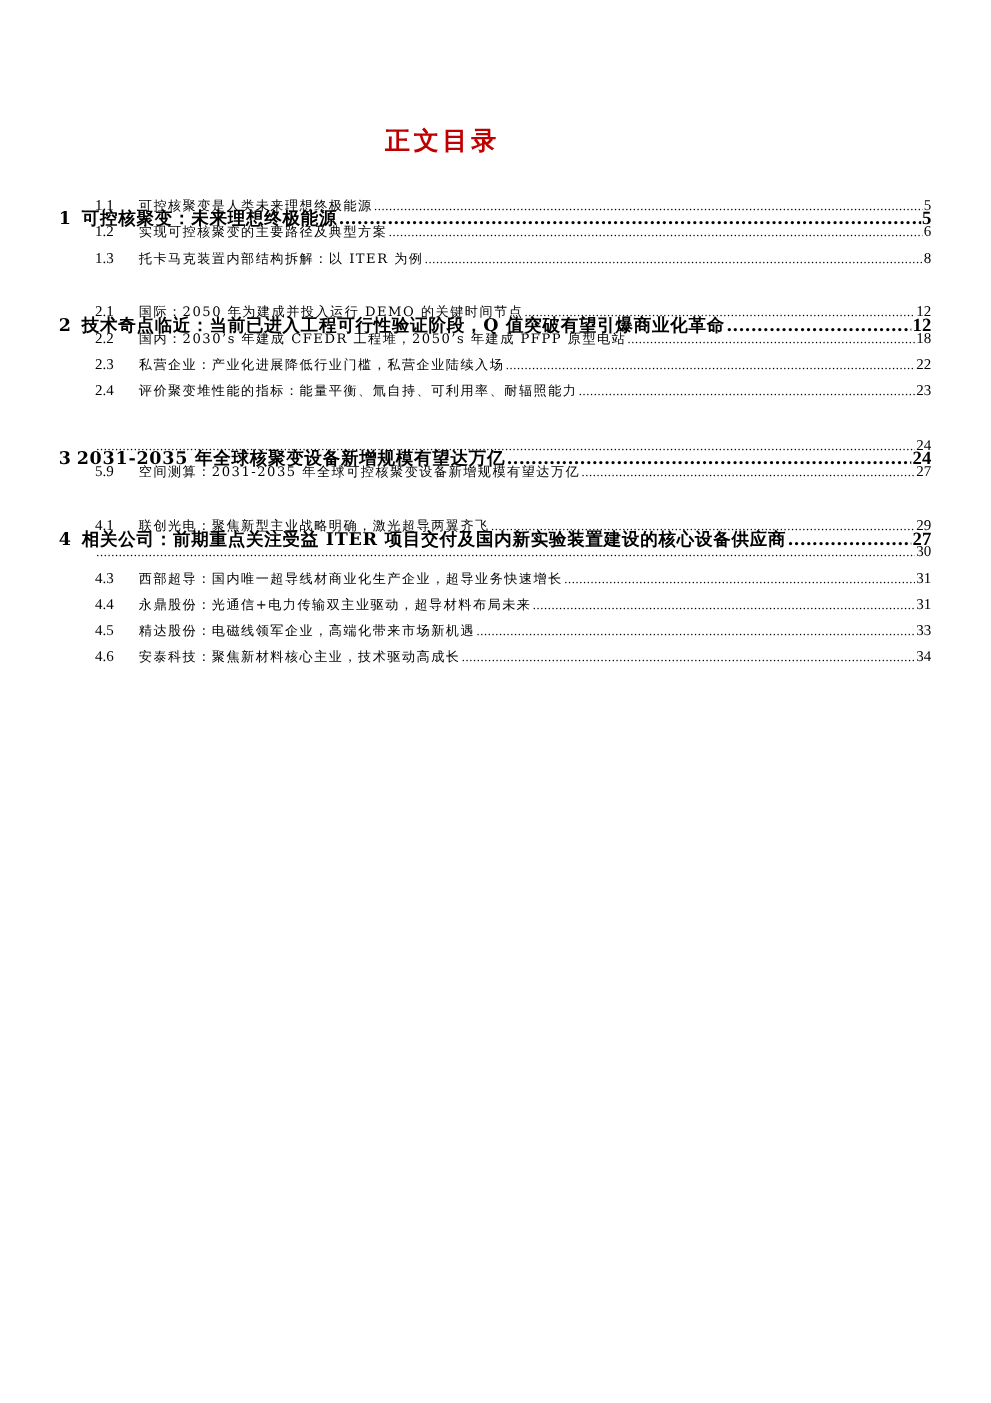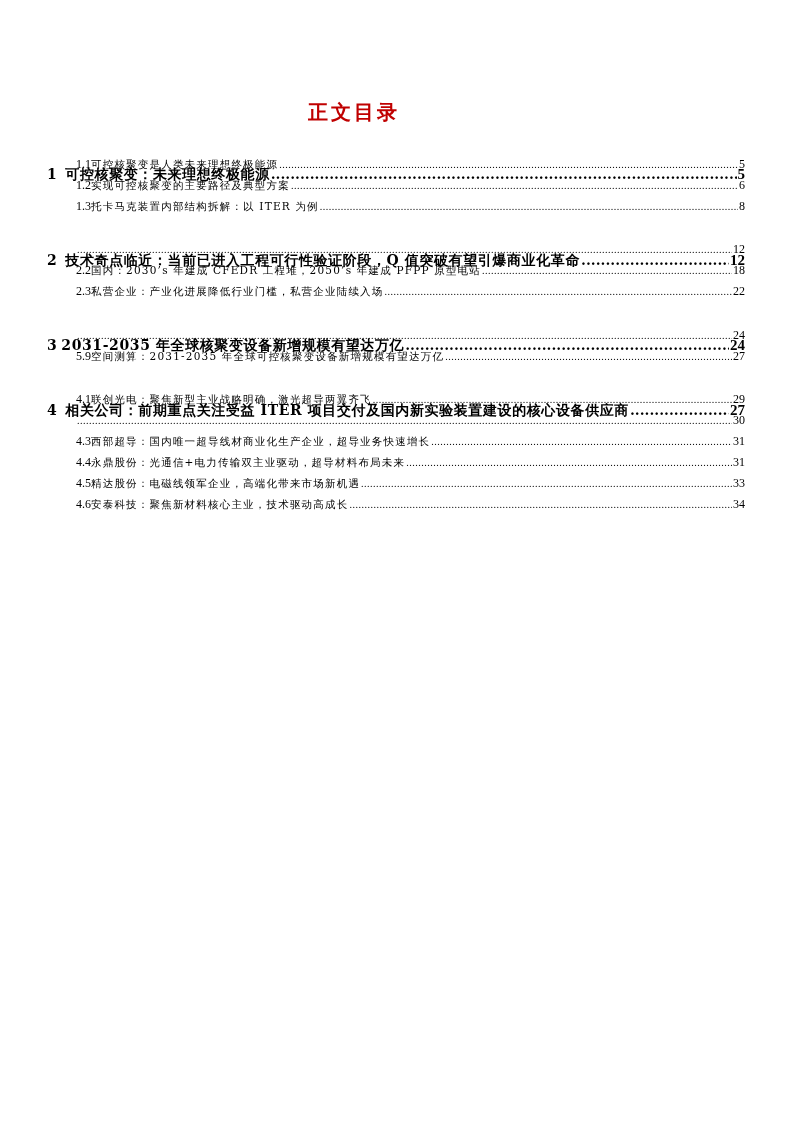--- a/index.html
+++ b/index.html
@@ -14,21 +14,21 @@
     .row .dots { flex: 1 1 auto; overflow: hidden; margin: 0 1px; }
     .row .dots::after { content: "........................................................................................................................................................................................................................................................................................................................................................................"; letter-spacing: 0.5px; }
     .row .page { flex: 0 0 auto; text-align: right; }
     .l1 { height: 22.5px; font-size: 14px; font-weight: bold;
           font-family: "DejaVu Serif", "Liberation Serif", serif; }
     .l1 .text { letter-spacing: 0.6px; margin-top: 32px; }
     .l1 .dots::after { letter-spacing: 0px; font-weight: bold; }
     .l1 .page { font-family: "Liberation Serif", serif; font-size: 15px; }
     .l2 { height: 21px; font-size: 11.5px; padding-left: 29px; }
     .l2 .text { letter-spacing: 1.2px; font-family: "DejaVu Serif", "Liberation Serif", serif; font-size: 10.5px; }
-    .l2 .num { font-family: "Liberation Serif", serif; font-size: 12px; letter-spacing: 0; margin-right: 0; }
+    .l2 .num { font-family: "Liberation Serif", serif; font-size: 12px; letter-spacing: 0; margin-right: 20px; }
     .l2 .dots::after { font-size: 10px; }
     .l2 .page { font-size: 12px; font-family: "Liberation Serif", serif; }
     .l1 .num { margin-right: 8px; }
   </style>
 </head>
 <body>
 
 <div class="title">正文目录</div>
 
 <div class="toc">
@@ -53,32 +53,38 @@
     <span class="dots"></span>
     <span class="page">8</span>
   </div>
 
   <div class="row l1">
     <span class="text"><span class="num">2</span><span>技术奇点临近：当前已进入工程可行性验证阶段，Q 值突破有望引爆商业化革命</span></span>
     <span class="dots"></span>
     <span class="page">12</span>
   </div>
   <div class="row l2">
+    <span class="text"><span class="num">2.1</span><span>国际：2050 年为建成并投入运行 DEMO 的关键时间节点</span></span>
     <span class="dots"></span>
     <span class="page">12</span>
   </div>
   <div class="row l2">
     <span class="text"><span class="num">2.2</span><span>国内：2030’s 年建成 CFEDR 工程堆，2050’s 年建成 PFPP 原型电站</span></span>
     <span class="dots"></span>
     <span class="page">18</span>
   </div>
   <div class="row l2">
     <span class="text"><span class="num">2.3</span><span>私营企业：产业化进展降低行业门槛，私营企业陆续入场</span></span>
     <span class="dots"></span>
     <span class="page">22</span>
+  </div>
+  <div class="row l2">
+    <span class="text"><span class="num">2.4</span><span>评价聚变堆性能的指标：能量平衡、氚自持、可利用率、耐辐照能力</span></span>
+    <span class="dots"></span>
+    <span class="page">23</span>
   </div>
 
   <div class="row l1">
     <span class="text"><span class="num" style="margin-right:4px">3</span><span>2031-2035 年全球核聚变设备新增规模有望达万亿</span></span>
     <span class="dots"></span>
     <span class="page">24</span>
   </div>
   <div class="row l2">
     <span class="dots"></span>
     <span class="page">24</span>

